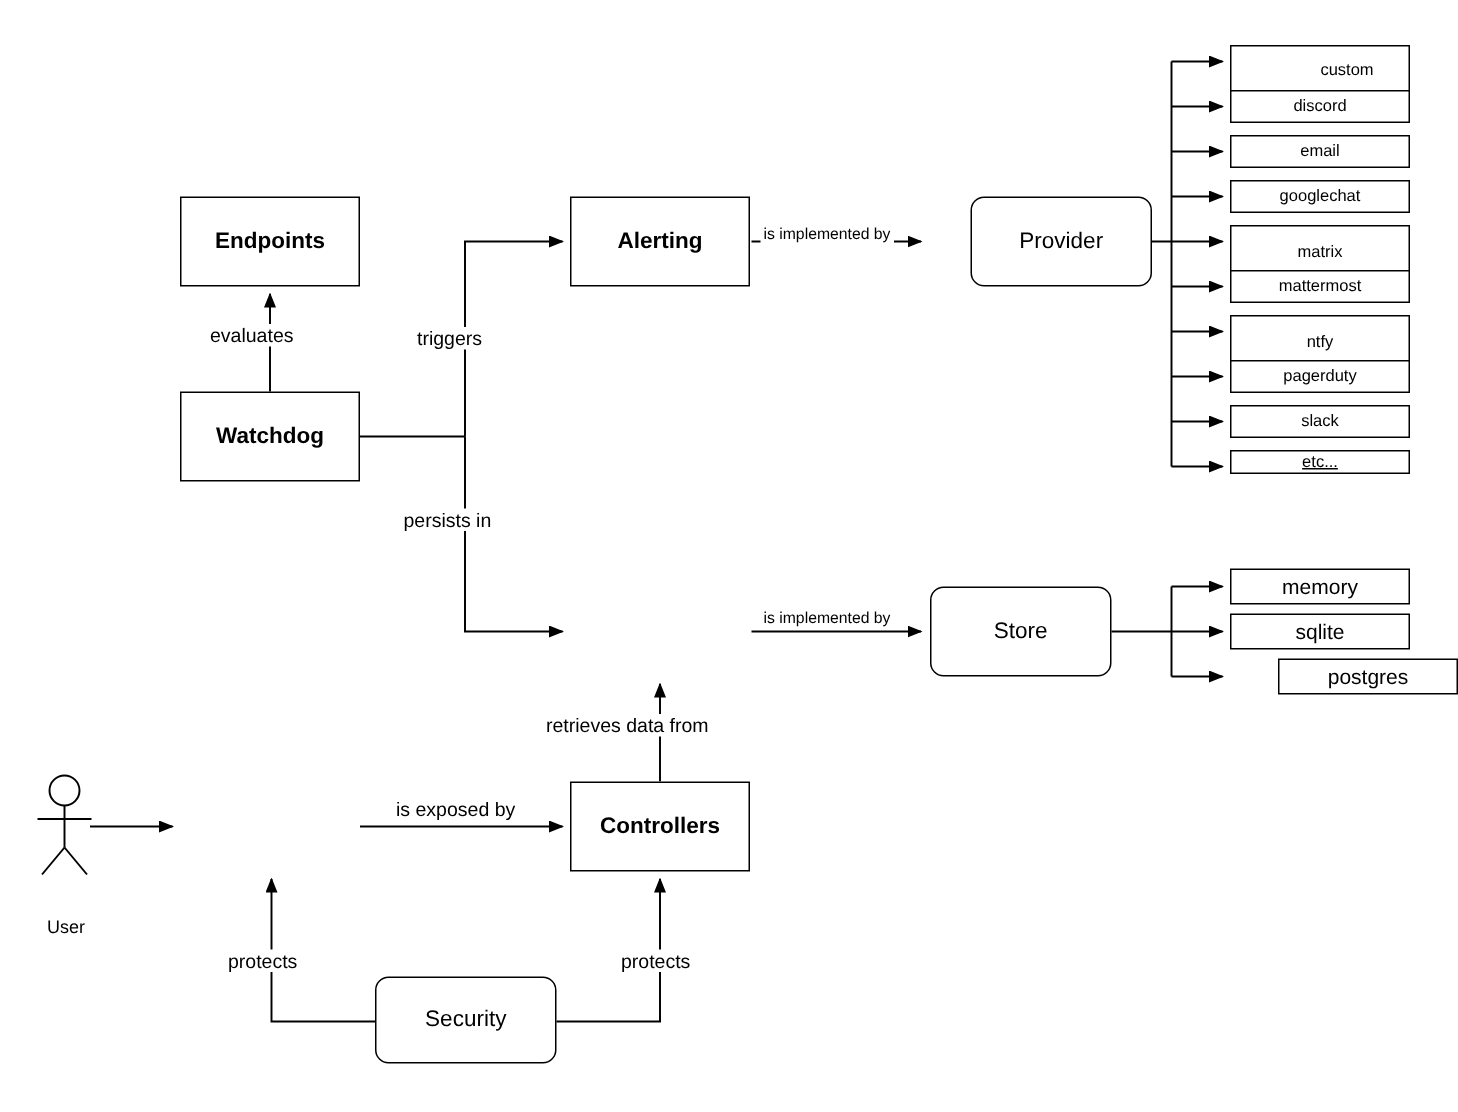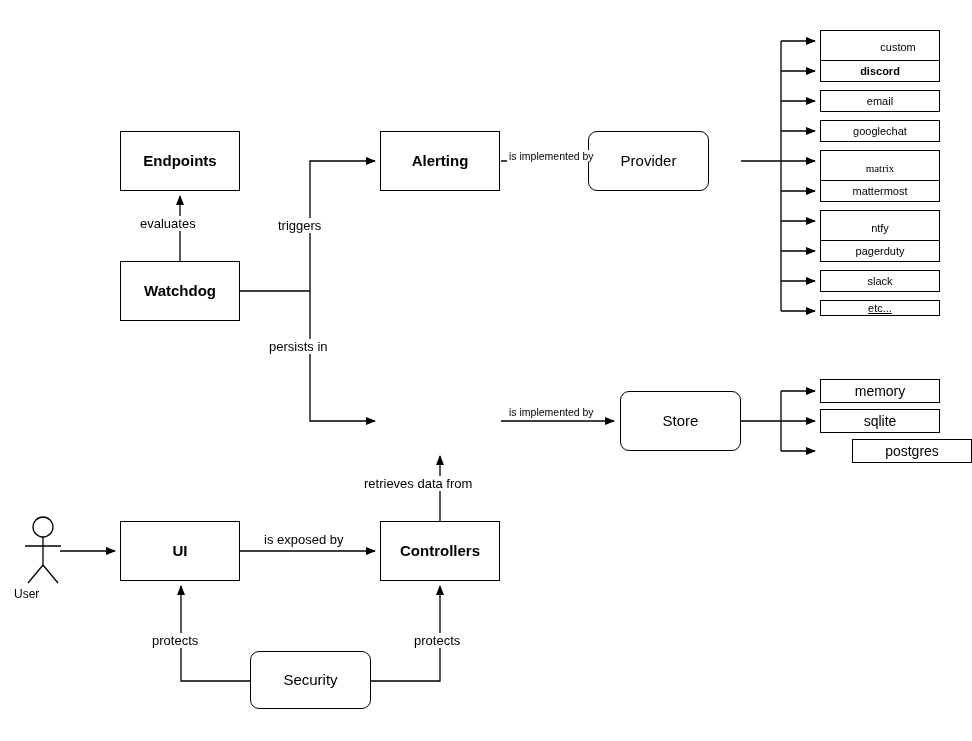--- a/index.html
+++ b/index.html
@@ -65,22 +65,23 @@
     white-space: nowrap;
     padding: 0 2px;
     text-align: center;
   }
   .edge-label.tiny {
     font-size: 10.5px;
   }
   .actor-label {
     position: absolute;
     font-size: 12px;
-    text-align: left;
+    text-align: center;
     white-space: nowrap;
+    margin-top: 24px;
   }
 </style>
 </head>
 <body>
 
 <div id="canvas">
 
   <svg class="edges" viewBox="0 0 972 741">
     <defs>
       <marker id="arrow" markerWidth="10" markerHeight="8" refX="9" refY="4" orient="auto" markerUnits="userSpaceOnUse">
@@ -143,54 +144,51 @@
   </div>
 
   <div class="node bold" style="left:120px; top:261px; width:120px; height:60px;">
     <span>Watchdog</span>
   </div>
 
   <div class="node bold" style="left:380px; top:131px; width:120px; height:60px;">
     <span>Alerting</span>
   </div>
 
-  <div class="node plain rounded" style="left:588px; top:131px; width:121px; height:60px;">
+  <div class="node plain rounded" style="left:647px; top:131px; width:121px; height:60px;">
     <span>Provider</span>
   </div>
 
 
   <div class="node plain rounded" style="left:620px; top:391px; width:121px; height:60px;">
     <span>Store</span>
   </div>
 
-  <div class="node bold" style="left:120px; top:521px; width:120px; height:60px;">
-    <span>UI</span>
-  </div>
 
   <div class="node bold" style="left:380px; top:521px; width:120px; height:60px;">
     <span>Controllers</span>
   </div>
 
   <div class="node plain rounded" style="left:250px; top:651px; width:121px; height:58px;">
     <span>Security</span>
   </div>
 
   <div class="node small" style="left:820px; top:30px; width:120px; height:34px;padding-left:36px;">
     <span>custom</span>
   </div>
-  <div class="node small" style="left:820px; top:60px; width:120px; height:22px;font-weight:bold;">
+  <div class="node small" style="left:820px; top:60px; width:120px; height:22px;">
     <span>discord</span>
   </div>
   <div class="node small" style="left:820px; top:90px; width:120px; height:22px;">
     <span>email</span>
   </div>
   <div class="node small" style="left:820px; top:120px; width:120px; height:22px;">
     <span>googlechat</span>
   </div>
-  <div class="node small" style="left:820px; top:150px; width:120px; height:36px;font-family:Liberation Serif, serif;">
+  <div class="node small" style="left:820px; top:150px; width:120px; height:36px;">
     <span>matrix</span>
   </div>
   <div class="node small" style="left:820px; top:180px; width:120px; height:22px;">
     <span>mattermost</span>
   </div>
   <div class="node small" style="left:820px; top:210px; width:120px; height:36px;">
     <span>ntfy</span>
   </div>
   <div class="node small" style="left:820px; top:240px; width:120px; height:22px;">
     <span>pagerduty</span>

